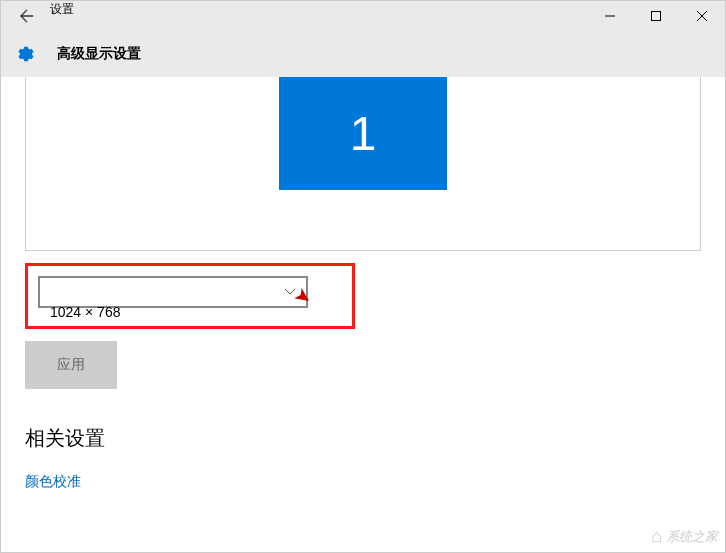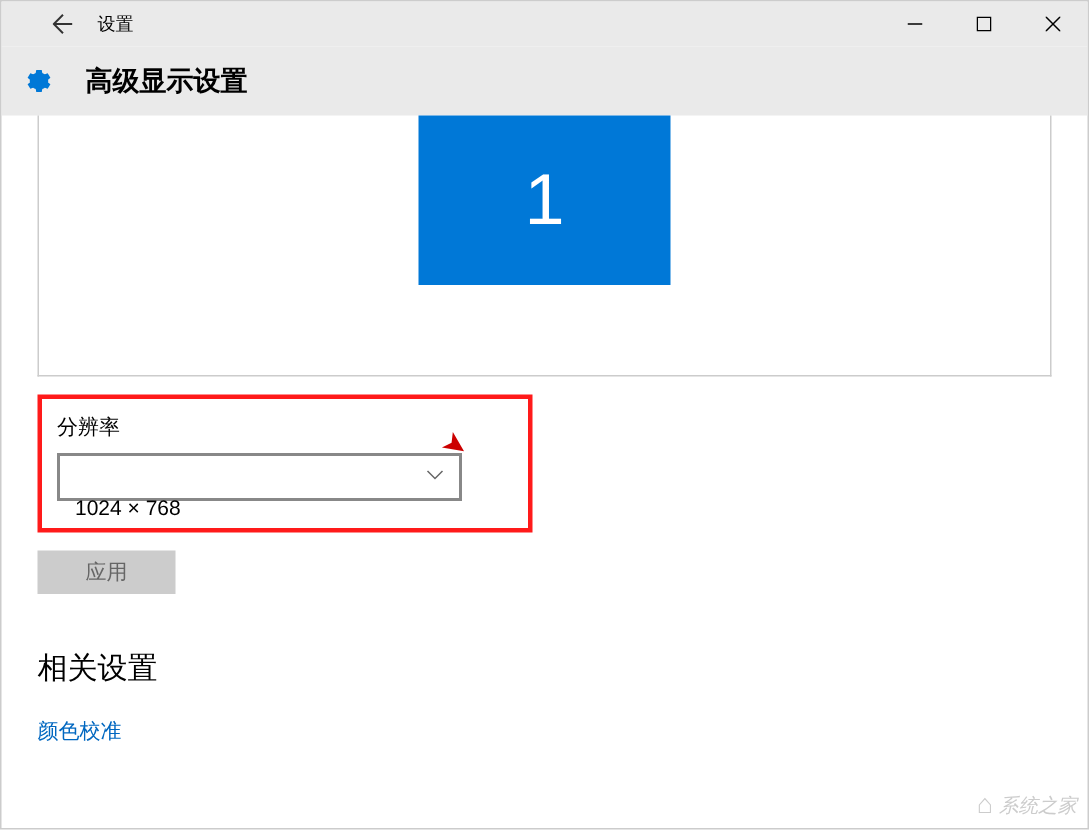--- a/index.html
+++ b/index.html
@@ -1,44 +1,44 @@
 <!DOCTYPE html>
 <html><head>
   <meta charset="utf-8">
   <style>
     * { margin: 0; padding: 0; box-sizing: border-box; }
     body { font-family: "Microsoft YaHei", "Segoe UI", sans-serif; background: #fff; width: 726px; height: 553px; overflow: hidden; border: 1px solid #ccc; }
     
-    .titlebar { height: 30px; background: #eaeaea; display: flex; align-items: center; padding-left: 26px; }
+    .titlebar { height: 30px; background: #eaeaea; display: flex; align-items: flex-start; padding-left: 11px; }
     .back-btn { width: 30px; height: 30px; display: flex; align-items: center; justify-content: center; cursor: pointer; font-size: 16px; color: #333; }
     .titlebar-title { font-size: 12px; margin-left: 8px; color: #000; }
     .titlebar-spacer { flex: 1; }
     .titlebar-btn { width: 46px; height: 30px; display: flex; align-items: center; justify-content: center; cursor: pointer; font-size: 12px; font-family: "Segoe MDL2 Assets", sans-serif; }
     
     .header { height: 46px; background: #eaeaea; display: flex; align-items: center; padding-left: 14px; }
     .gear-icon { width: 22px; height: 22px; color: #0078d7; }
-    .header-title { font-size: 18px; font-weight: bold; margin-left: 20px; color: #000; }
+    .header-title { font-size: 14px; font-weight: bold; margin-left: 20px; color: #000; }
     
     .content { padding: 0 24px; }
     
     .display-preview { border: 1px solid #ccc; border-top: none; height: 174px; display: flex; align-items: flex-start; justify-content: center; padding: 0; margin-bottom: 12px; }
     .monitor-box { width: 168px; height: 113px; background: #0078d7; color: #fff; display: flex; align-items: center; justify-content: center; font-size: 48px; font-weight: 300; }
     
     .links-row { margin-bottom: 24px; }
     .link { color: #0067c0; font-size: 14px; cursor: pointer; margin-right: 18px; }
     
     .highlight-box { border: 3px solid #ff1a1a; padding: 10px 14px 18px 10px; width: 330px; margin-bottom: 12px; position: relative; }
     .section-label { font-size: 14px; color: #000; margin-bottom: 8px; display: block; }
     .dropdown { width: 270px; height: 32px; border: 2px solid #888; display: flex; align-items: center; padding: 0 10px; cursor: pointer; background: #fff; justify-content: space-between; }
     .dropdown-value { font-size: 14px; color: #000; margin-top: 39px; }
     .chevron { font-size: 10px; color: #555; }
     .pointer { position: absolute; right: 40px; top: 18px; font-size: 20px; color: #c00; transform: rotate(35deg); }
     
     .button-row { display: flex; gap: 12px; margin-bottom: 36px; }
-    .btn { width: 92px; height: 29px; background: #ccc; border: none; font-size: 14px; color: #666; cursor: pointer; font-family: inherit; }
+    .btn { width: 92px; height: 48px; background: #ccc; border: none; font-size: 14px; color: #666; cursor: pointer; font-family: inherit; }
     
     .section-heading { font-size: 20px; font-weight: 400; color: #000; margin-bottom: 20px; }
     
     .watermark { position: absolute; right: 8px; bottom: 6px; font-size: 13px; color: #ccc; font-style: italic; display: flex; align-items: center; gap: 4px; }
     .watermark-icon { font-size: 18px; }
   </style>
 </head>
 <body>
 
 <div class="titlebar">
@@ -76,21 +76,20 @@
 <div class="content">
   <div class="display-preview">
     <div class="monitor-box">
       <span>1</span>
     </div>
   </div>
 
 
   <div class="highlight-box">
     <span class="pointer">➤</span>
-    <span class="section-label">分辨率</span>
     <div class="dropdown">
       <span class="dropdown-value">1024 × 768</span>
       <span class="chevron">
         <svg width="12" height="8" viewBox="0 0 12 8">
             <path d="M1 1 L6 6 L11 1" stroke="#666" stroke-width="1" fill="none"></path>
           </svg>
       </span>
     </div>
   </div>
 

